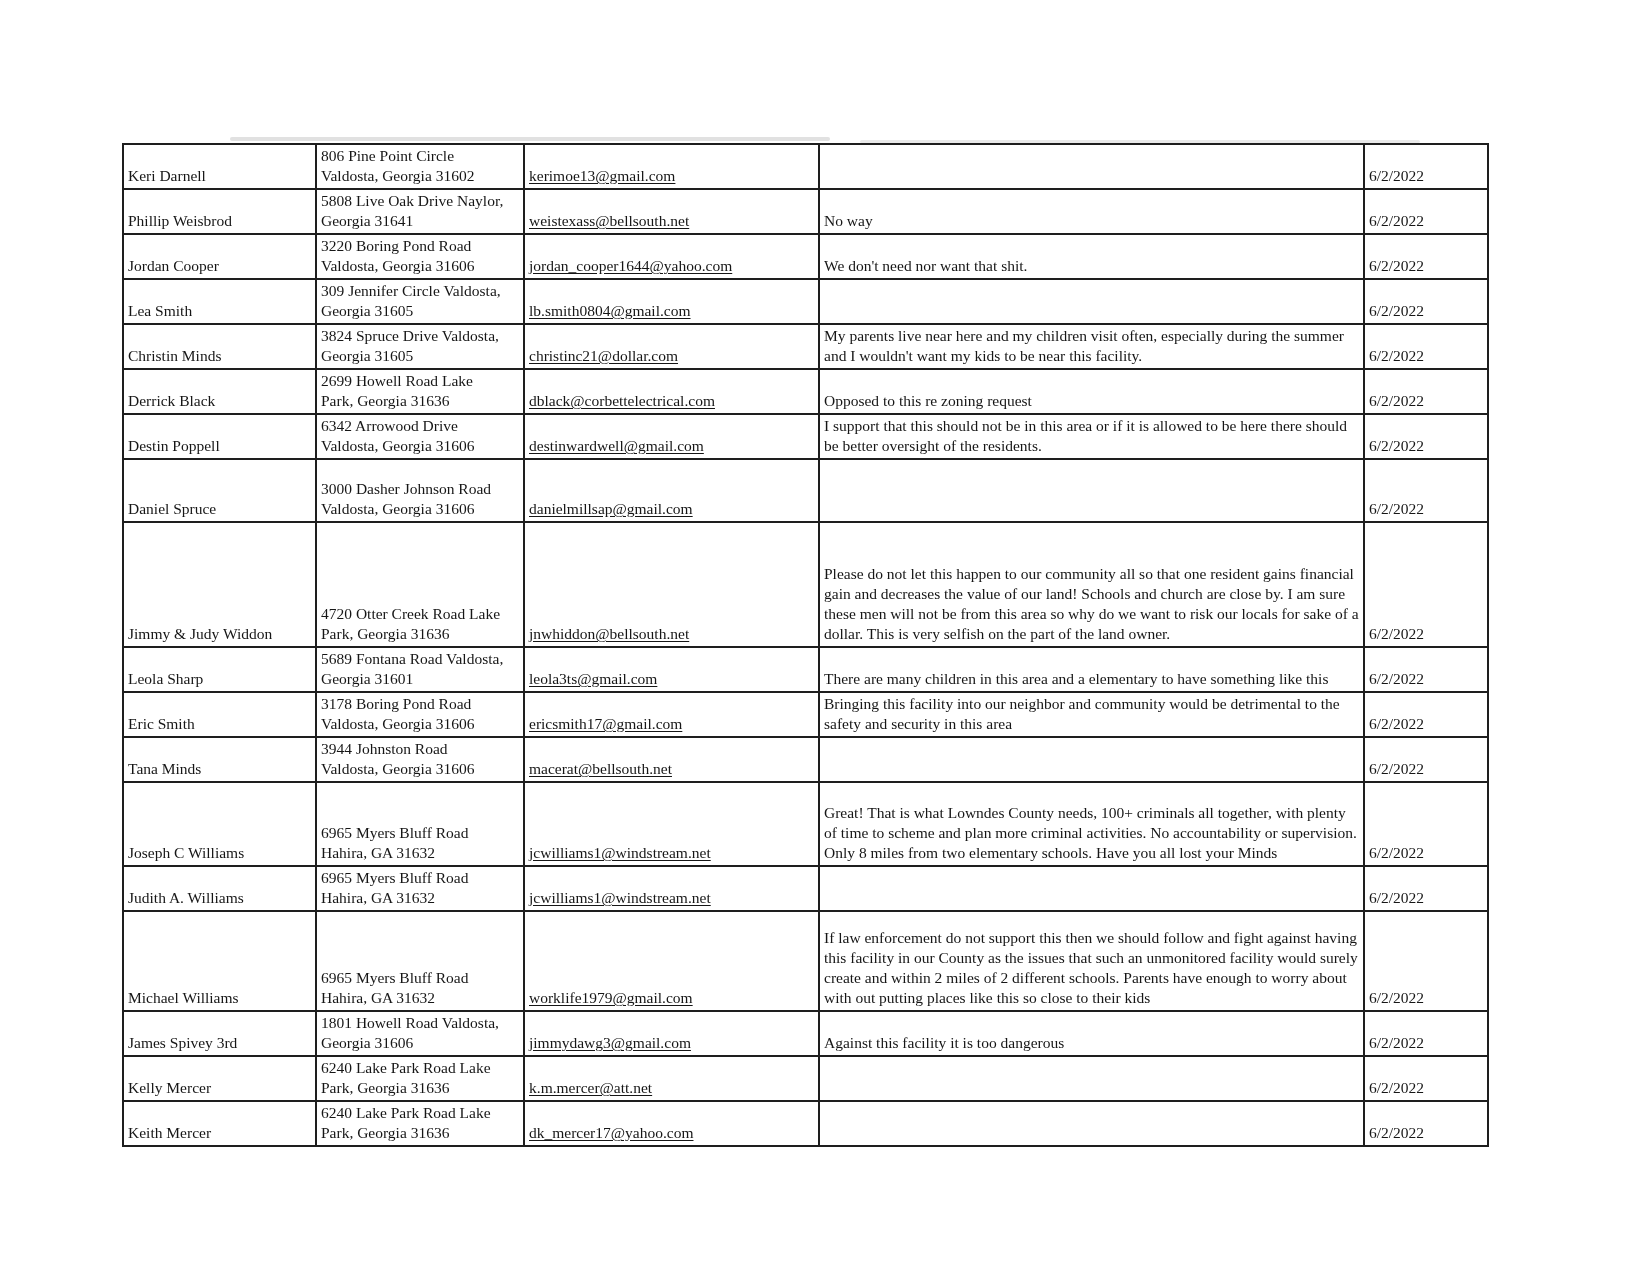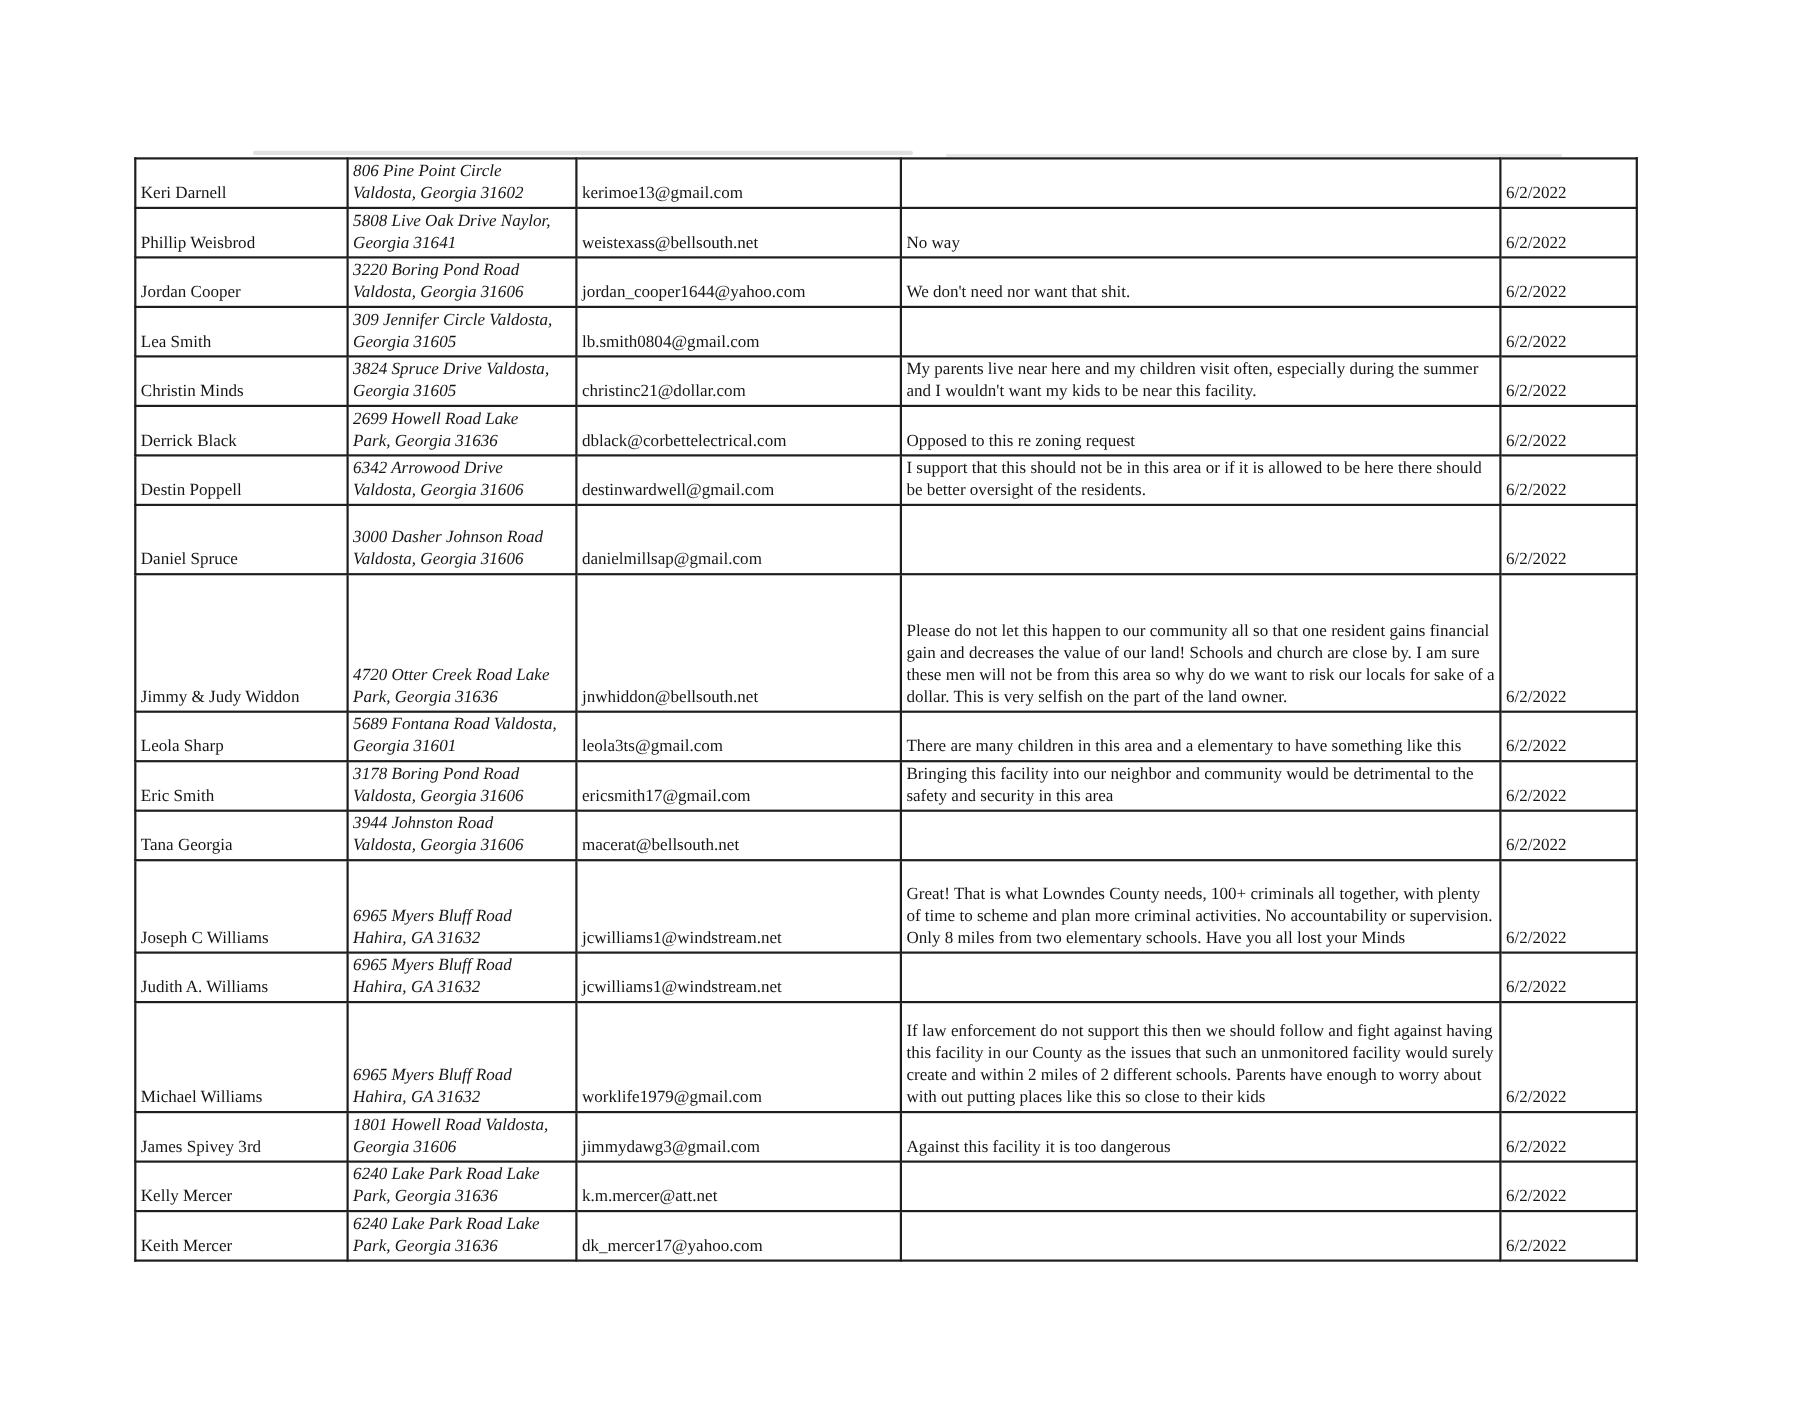--- a/index.html
+++ b/index.html
@@ -37,22 +37,22 @@
     vertical-align: bottom;
     padding: 1px 4px 2px 4px;
     overflow: hidden;
   }
   col.c-name    { width: 193px; }
   col.c-address { width: 208px; }
   col.c-email   { width: 295px; }
   col.c-comment { width: 545px; }
   col.c-date    { width: 124px; }
 
-  td.c-address { white-space: pre-line; font-style: italic; }
-  td.c-email   { text-underline-offset: 2px; }
+  td.c-address { white-space: pre-line; }
+  td.c-email   { text-decoration: underline; text-underline-offset: 2px; }
 
   
   tbody tr:nth-child(1)  { height: 44px; }
   tbody tr:nth-child(2)  { height: 43px; }
   tbody tr:nth-child(3)  { height: 42px; }
   tbody tr:nth-child(4)  { height: 42px; }
   tbody tr:nth-child(5)  { height: 42px; }
   tbody tr:nth-child(6)  { height: 42px; }
   tbody tr:nth-child(7)  { height: 42px; }
   tbody tr:nth-child(8)  { height: 63px; }
@@ -165,21 +165,21 @@
   </tr>
         <tr>
     <td class="c-name">Eric Smith</td>
     <td class="c-address">3178 Boring Pond Road
 Valdosta, Georgia 31606</td>
     <td class="c-email">ericsmith17@gmail.com</td>
     <td class="c-comment">Bringing this facility into our neighbor and community would be detrimental to the safety and security in this area</td>
     <td class="c-date">6/2/2022</td>
   </tr>
         <tr>
-    <td class="c-name">Tana Georgia</td>
+    <td class="c-name">Tana Minds</td>
     <td class="c-address">3944 Johnston Road
 Valdosta, Georgia 31606</td>
     <td class="c-email">macerat@bellsouth.net</td>
     <td class="c-comment"></td>
     <td class="c-date">6/2/2022</td>
   </tr>
         <tr>
     <td class="c-name">Joseph C Williams</td>
     <td class="c-address">6965 Myers Bluff Road
 Hahira, GA 31632</td>

